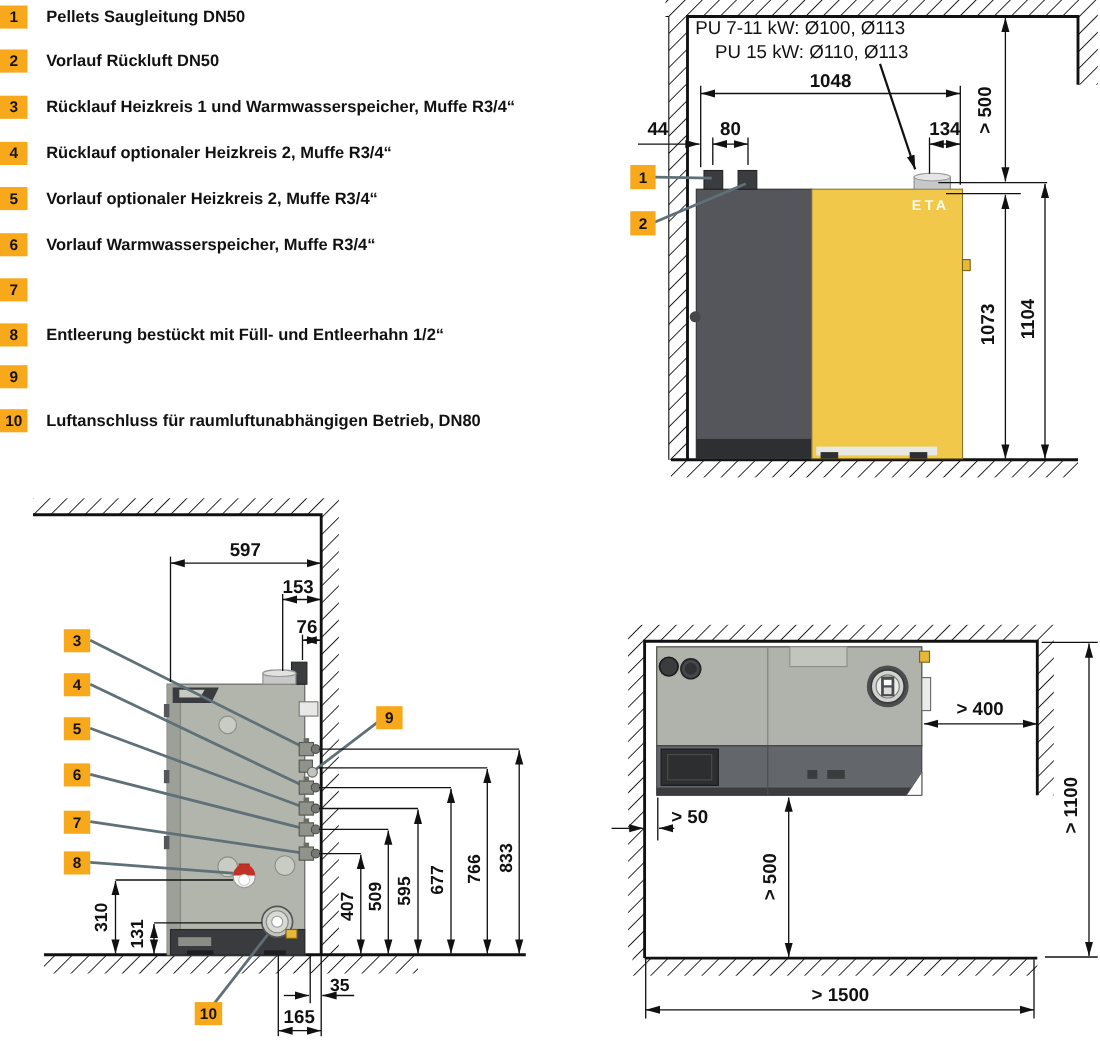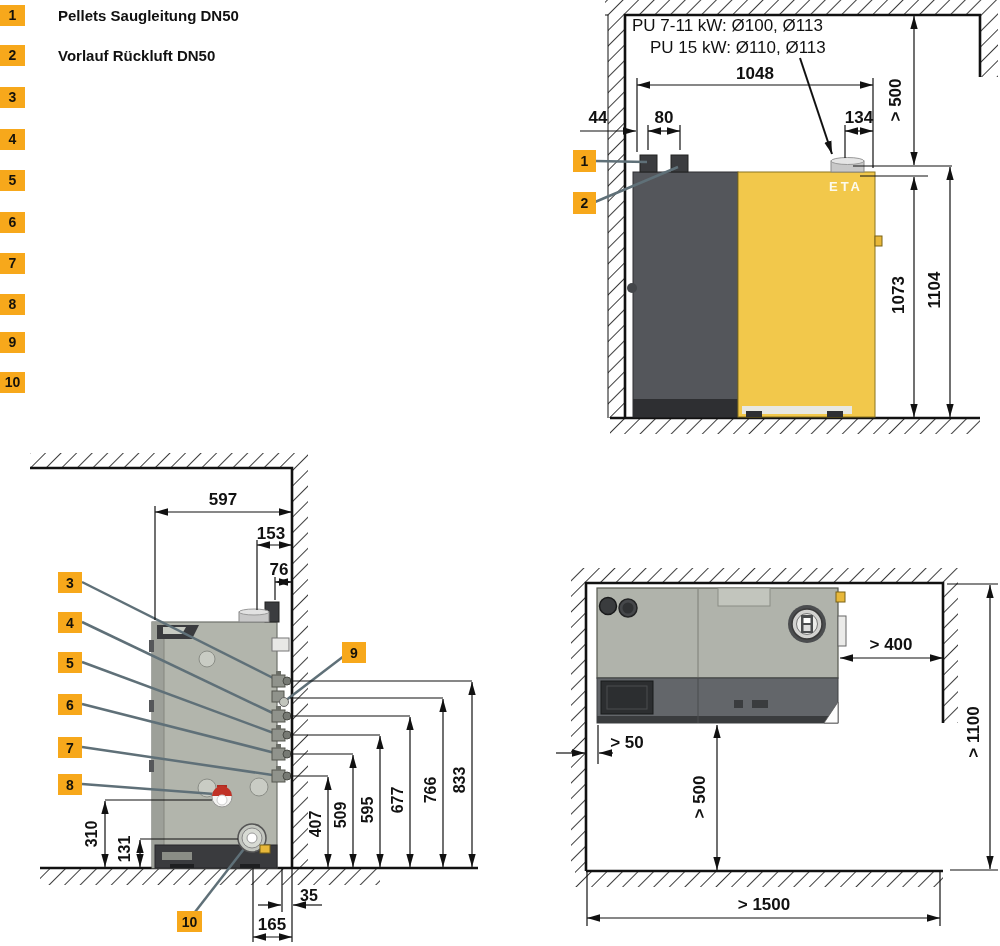--- a/index.html
+++ b/index.html
@@ -4,21 +4,21 @@
 <style>
   html,body{margin:0;padding:0;background:#fff;}
   #stage{position:relative;width:1000px;height:946px;background:#fff;overflow:hidden;
          font-family:"Liberation Sans",sans-serif;}
   
   #legend{position:absolute;left:0;top:0;width:560px;}
   .lrow{position:absolute;left:0;display:flex;align-items:center;height:22px;}
   .lnum{display:inline-flex;align-items:center;justify-content:center;
         min-width:21px;height:21px;padding:0 2px;background:var(--accent);
         font:700 14px "Liberation Sans",sans-serif;color:#15120b;}
-  .ltext{margin-left:33px;font:600 15px "Liberation Sans",sans-serif;color:#111;white-space:nowrap;}
+  .ltext{margin-left:17px;font:600 15px "Liberation Sans",sans-serif;color:#111;white-space:nowrap;}
   
   .dim  {font:700 17px "Liberation Sans",sans-serif;fill:#111;}
   .dimS {font:700 16px "Liberation Sans",sans-serif;fill:#111;}
   .note {font:400 17px "Liberation Sans",sans-serif;fill:#111;}
   .cnum {font:700 14px "Liberation Sans",sans-serif;fill:#15120b;}
   .brand{font:700 13px "Liberation Sans",sans-serif;fill:#fdfdf5;letter-spacing:3px;opacity:.95;}
   svg{position:absolute;left:0;top:0;}
 </style>
 </head>
 <body>
@@ -29,41 +29,47 @@
     <div class="lrow" style="top:4px">
         <span class="lnum">1</span>
         <span class="ltext">Pellets Saugleitung DN50</span>
       </div>
     <div class="lrow" style="top:44px">
         <span class="lnum">2</span>
         <span class="ltext">Vorlauf Rückluft DN50</span>
       </div>
     <div class="lrow" style="top:86px">
         <span class="lnum">3</span>
+        <span class="ltext">Rücklauf Heizkreis 1 und Warmwasserspeicher, Muffe R3/4“</span>
       </div>
     <div class="lrow" style="top:128px">
         <span class="lnum">4</span>
+        <span class="ltext">Rücklauf optionaler Heizkreis 2, Muffe R3/4“</span>
       </div>
     <div class="lrow" style="top:169px">
         <span class="lnum">5</span>
+        <span class="ltext">Vorlauf optionaler Heizkreis 2, Muffe R3/4“</span>
       </div>
     <div class="lrow" style="top:211px">
         <span class="lnum">6</span>
+        <span class="ltext">Vorlauf Warmwasserspeicher, Muffe R3/4“</span>
       </div>
     <div class="lrow" style="top:252px">
         <span class="lnum">7</span>
       </div>
     <div class="lrow" style="top:293px">
         <span class="lnum">8</span>
+        <span class="ltext">Entleerung bestückt mit Füll- und Entleerhahn 1/2“</span>
       </div>
     <div class="lrow" style="top:331px">
         <span class="lnum">9</span>
       </div>
     <div class="lrow" style="top:371px">
         <span class="lnum">10</span>
+        <span class="ltext">Luftanschluss für raumluftunabhängigen Betrieb, DN80</span>
       </div>
   </div>
 
   <svg width="1000" height="946" viewBox="0 0 1000 946">
     <defs>
       <pattern id="hatch" width="11" height="11" patternUnits="userSpaceOnUse" patternTransform="rotate(45)">
         <rect width="11" height="11" fill="#ffffff"></rect>
         <line x1="0" y1="0" x2="0" y2="11" stroke="#1a1a1a" stroke-width="1.7"></line>
       </pattern>
       <marker id="arr" viewBox="0 0 12 8" markerWidth="13" markerHeight="9" refX="12" refY="4" orient="auto-start-reverse" markerUnits="userSpaceOnUse">

